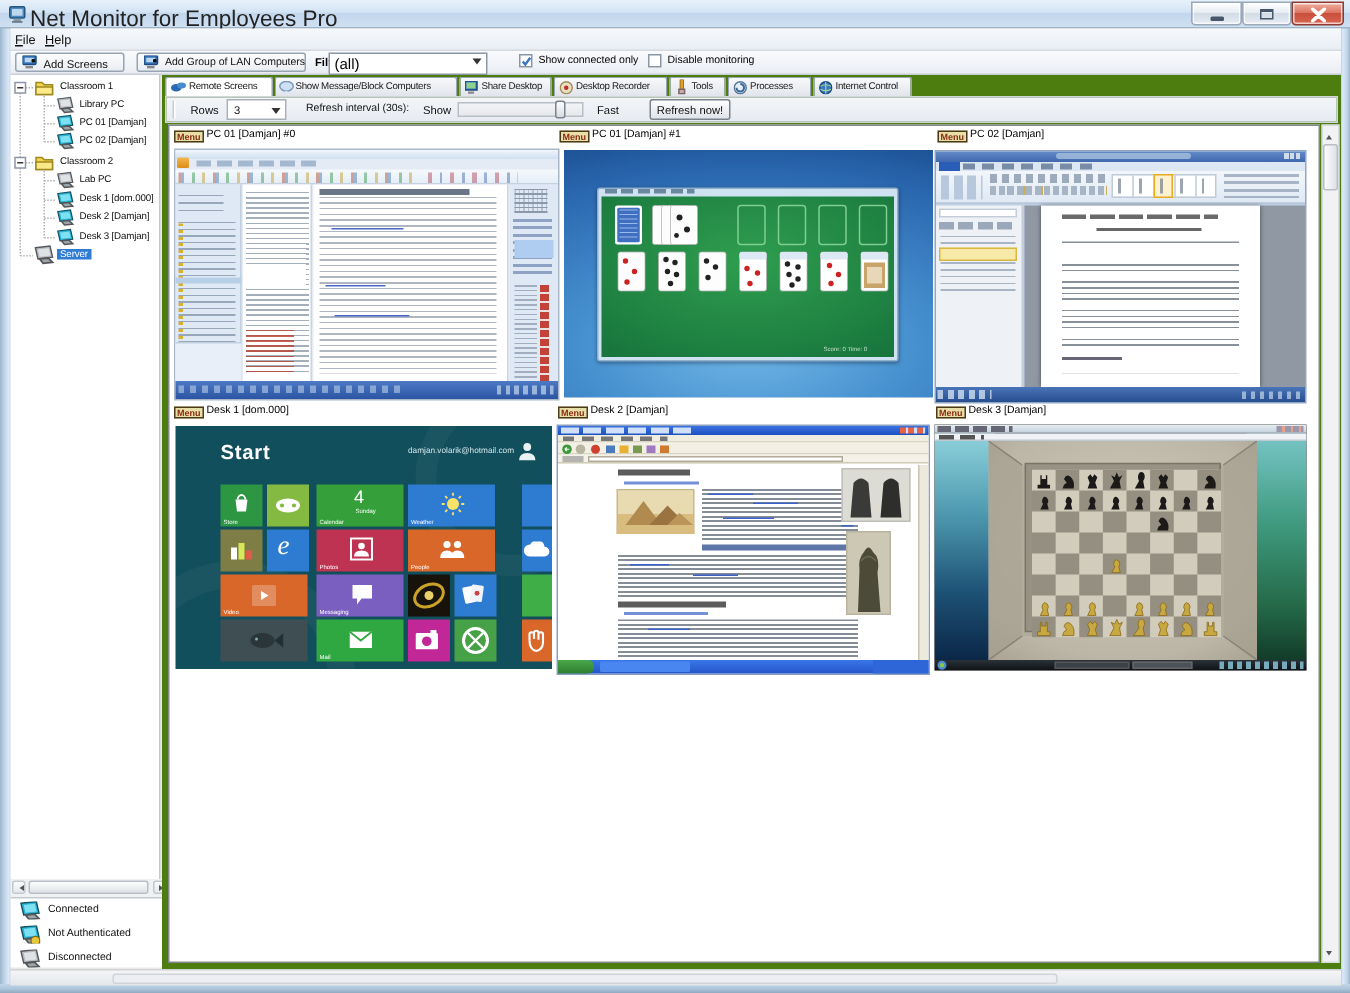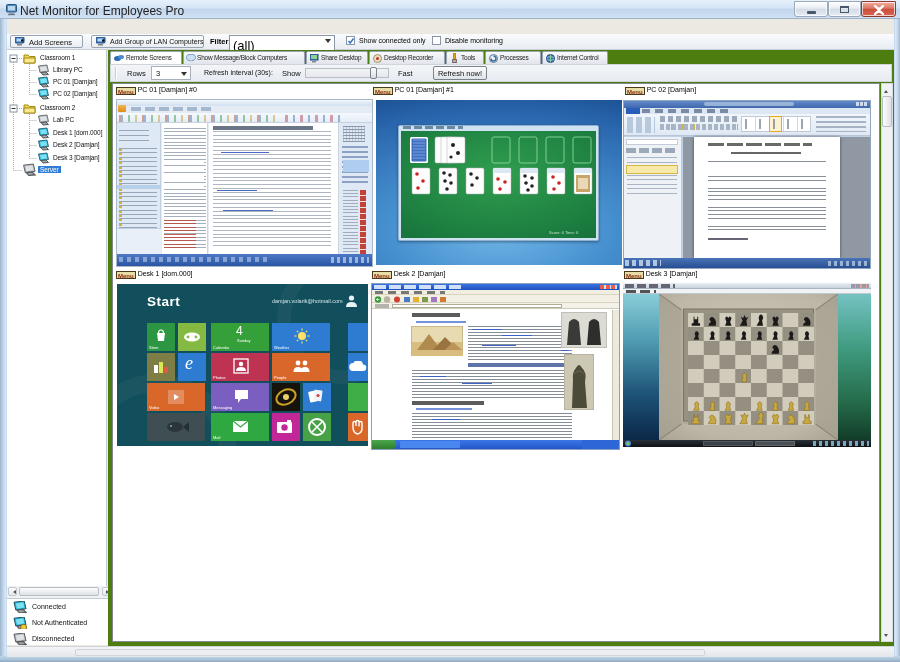--- a/index.html
+++ b/index.html
@@ -11,21 +11,21 @@
   
   #frameL { left:0; top:0; width:7px; height:662px;
     background:linear-gradient(90deg,#9cb6cd,#bdd2e6 40%,#dceafa 85%,#b8cfe4); }
   #frameR { left:894px; top:0; width:6px; height:662px;
     background:linear-gradient(90deg,#b8cfe4,#dceafa 20%,#bdd2e6 70%,#9cb6cd); }
   #frameB { left:0; top:656px; width:900px; height:6px;
     background:linear-gradient(180deg,#c2d6e8,#a9c2d8 60%,#8fa9c0); }
   #titlebar { left:0; top:0; width:900px; height:19px;
     background:linear-gradient(180deg,#e7f1fb 0%,#d3e4f5 45%,#c2d6ec 50%,#cfe0f2 100%);
     border-bottom:1px solid #a0b4c8; }
-  #title-text { left:20px; top:4px; font-size:12px; color:#222; }
+  #title-text { left:20px; top:4px; font-size:15px; color:#222; }
   .capbtn { top:1px; height:16px; border:1px solid #9aa8b8; border-radius:0 0 3px 3px;
     background:linear-gradient(180deg,#fdfeff,#e8edf3 45%,#d3dbe5 50%,#e6ecf4);
     box-shadow:inset 0 0 0 1px rgba(255,255,255,.7); }
   #btnmin { left:794px; width:34px; }
   #btnmax { left:828px; width:33px; }
   #btnclose { left:861px; width:35px;
     background:linear-gradient(180deg,#f0b0a0,#dd7764 45%,#c94f3c 50%,#d96450);
     border:1px solid #8e3a2e; }
   #menubar { left:7px; top:19px; width:887px; height:15px; 
     background:linear-gradient(180deg,#f6f8fb,#e9eef5); border-bottom:1px solid #d5dae2;
@@ -79,41 +79,45 @@
       <span class="abs" style="left:12px;top:9px;width:9px;height:3px;background:#48586a;border-radius:1px;"></span>
     </div>
   <div id="btnmax" class="abs capbtn">
       <span class="abs" style="left:11px;top:4px;width:9px;height:7px;border:1.6px solid #48586a;border-top-width:2.4px;"></span>
     </div>
   <div id="btnclose" class="abs capbtn">
       <svg class="abs" style="left:11px;top:3px" width="12" height="10" viewBox="0 0 12 10">
         <path d="M2 1 L6 4.2 L10 1 M2 9 L6 5.8 L10 9 M2 1 L10 9 M10 1 L2 9" stroke="#fff" stroke-width="2.2" fill="none" stroke-linecap="round"></path>
       </svg>
     </div>
+  <div id="menubar" class="abs">
+      <span style="position:absolute;left:3px;top:2px"><u>F</u>ile</span>
+      <span style="position:absolute;left:23px;top:2px"><u>H</u>elp</span>
+    </div>
   <div id="toolbar1" class="abs">
     <span class="tbtn" style="left:3px;width:73px;">
       <svg class="abs" style="left:4px;top:1px" width="11" height="10" viewBox="0 0 11 10">
           <rect x="0" y="0" width="9" height="6" rx="1" fill="#3a7abf" stroke="#1c4a80"></rect>
           <rect x="1.5" y="1.5" width="6" height="3" fill="#bcd8f0"></rect>
           <rect x="2" y="7" width="5" height="1.6" fill="#888"></rect>
           <path d="M6 3.5h2.4M7.2 2.3v2.4" stroke="#111" stroke-width="1.6"></path>
         </svg>
       <span class="abs" style="left:18px;top:2px">Add Screens</span>
       </span>
     <span class="tbtn" style="left:84px;width:113px;font-size:7px;">
       <svg class="abs" style="left:4px;top:1px" width="11" height="10" viewBox="0 0 11 10">
           <rect x="0" y="0" width="9" height="6" rx="1" fill="#3a7abf" stroke="#1c4a80"></rect>
           <rect x="1.5" y="1.5" width="6" height="3" fill="#bcd8f0"></rect>
           <rect x="2" y="7" width="5" height="1.6" fill="#888"></rect>
           <path d="M6 3.5h2.4M7.2 2.3v2.4" stroke="#111" stroke-width="1.6"></path>
         </svg>
       <span class="abs" style="left:18px;top:2px">Add Group of LAN Computers</span>
       </span>
     <span class="abs" style="left:203px;top:3px;font-size:7.5px;font-weight:bold;">Filter:</span>
-    <span class="abs" style="left:222px;top:1px;width:106px;height:28px;border:1px solid #8a96a5;background:#fff;font-size:13px;">
+    <span class="abs" style="left:212px;top:1px;width:106px;height:15px;border:1px solid #8a96a5;background:#fff;font-size:10px;">
       <span class="abs" style="left:3px;top:2px">(all)</span>
       <span class="abs" style="left:95px;top:3px;width:0;height:0;border:3px solid transparent;border-top:4px solid #333;"></span>
       </span>
     <span class="abs" style="left:339px;top:2px;width:9px;height:9px;border:1px solid #8a96a5;background:#fff;">
       <svg class="abs" style="left:0px;top:0px" width="8" height="8" viewBox="0 0 8 8">
           <path d="M1.5 4 L3.2 6 L6.5 1.5" stroke="#3a76c4" stroke-width="1.6" fill="none"></path>
         </svg>
       </span>
     <span class="abs" style="left:352px;top:3px;font-size:7px;">Show connected only</span>
     <span class="abs" style="left:425px;top:2px;width:9px;height:9px;border:1px solid #8a96a5;background:#fff;"></span>

